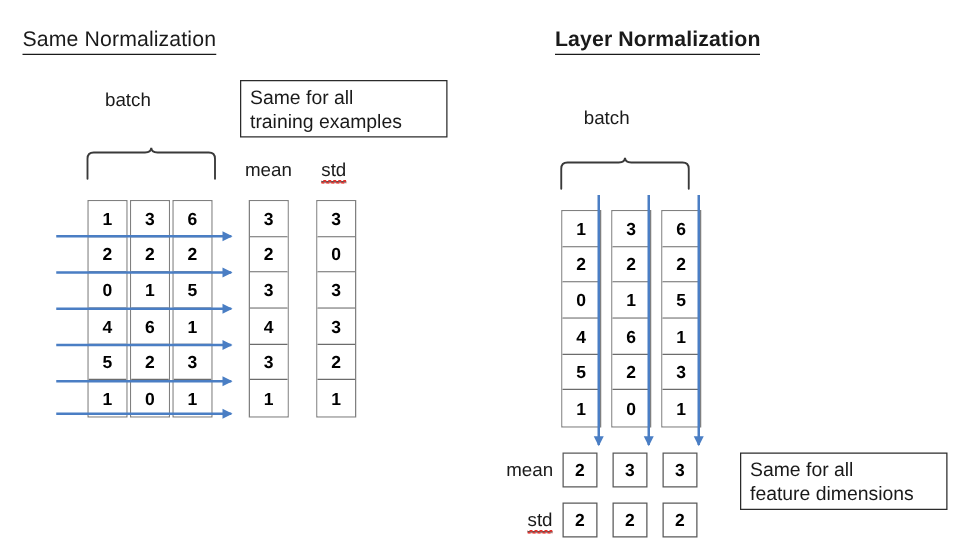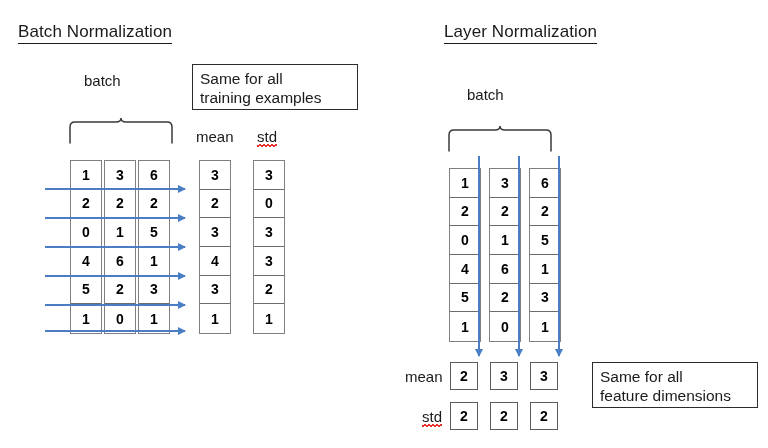--- a/index.html
+++ b/index.html
@@ -133,21 +133,21 @@
     border-top: 8px solid #4a7ec4;
     border-left: 4.3px solid transparent;
     border-right: 4.3px solid transparent;
   }
 
   .brace { position: absolute; }
 </style>
 </head>
 <body>
 
-<div class="section-title" style="left:18px; top:22px;">Batch Normalization</div>
+<div class="section-title" style="left:18px; top:22px;">Same Normalization</div>
 
 <div class="axis-label" style="left:84px; top:72px;">batch</div>
 
 <div class="brace" style="left:68px; top:118px;">
   <svg width="106" height="26" viewBox="0 0 106 26">
     <path d="M2,25 L2,9 Q2,4 7,4 L48,4 Q53,4 53,0 Q53,4 58,4 L99,4 Q104,4 104,9 L104,25" fill="none" stroke="#3a3a3a" stroke-width="1.5" stroke-linecap="round"></path>
   </svg>
 </div>
 
 <div class="callout" style="left:192px; top:64px; width:166px; height:46px;">Same for all
@@ -200,21 +200,21 @@
 
 <div class="col" id="bn-std-col" style="left:253px; top:160px; width:32px; height:174px;">
     <div class="cell" style="height: 28.6667px;">3</div>
     <div class="cell" style="height: 28.6667px;">0</div>
     <div class="cell" style="height: 28.6667px;">3</div>
     <div class="cell" style="height: 28.6667px;">3</div>
     <div class="cell" style="height: 28.6667px;">2</div>
     <div class="cell" style="height: 28.6667px;">1</div>
   </div>
 
-<div class="section-title" style="left:444px; top:22px;">Layer Normalization</div>
+<div class="section-title" style="left:444px; top:22px;font-weight:bold;">Layer Normalization</div>
 
 <div class="axis-label" style="left:467px; top:86px;">batch</div>
 
 <div class="brace" style="left:447px; top:126px;">
   <svg width="106" height="26" viewBox="0 0 106 26">
     <path d="M2,25 L2,9 Q2,4 7,4 L48,4 Q53,4 53,0 Q53,4 58,4 L99,4 Q104,4 104,9 L104,25" fill="none" stroke="#3a3a3a" stroke-width="1.5" stroke-linecap="round"></path>
   </svg>
 </div>
 
 <div class="col" id="ln-col-0" style="left:449px; top:168px; width:32px; height:174px;">

